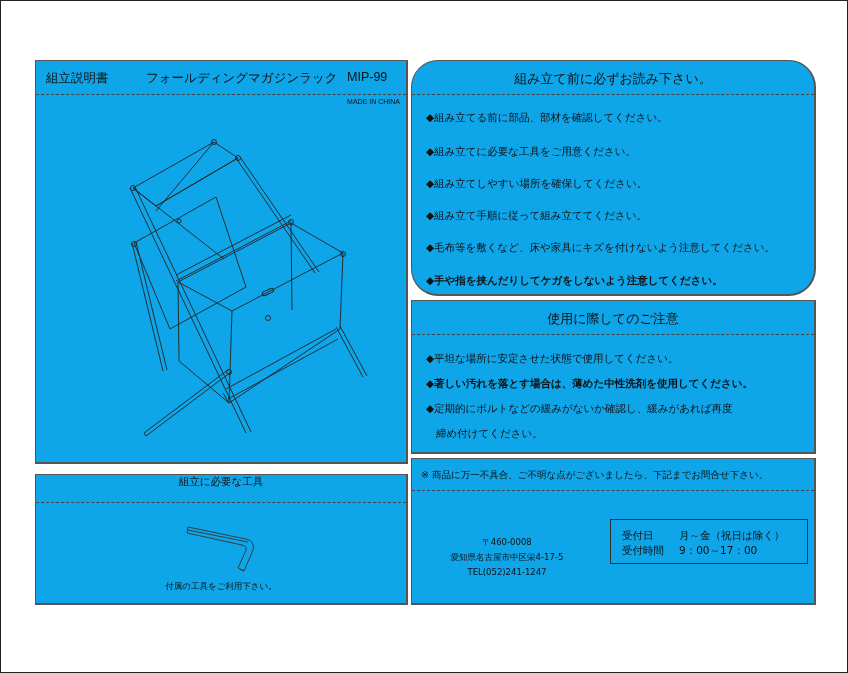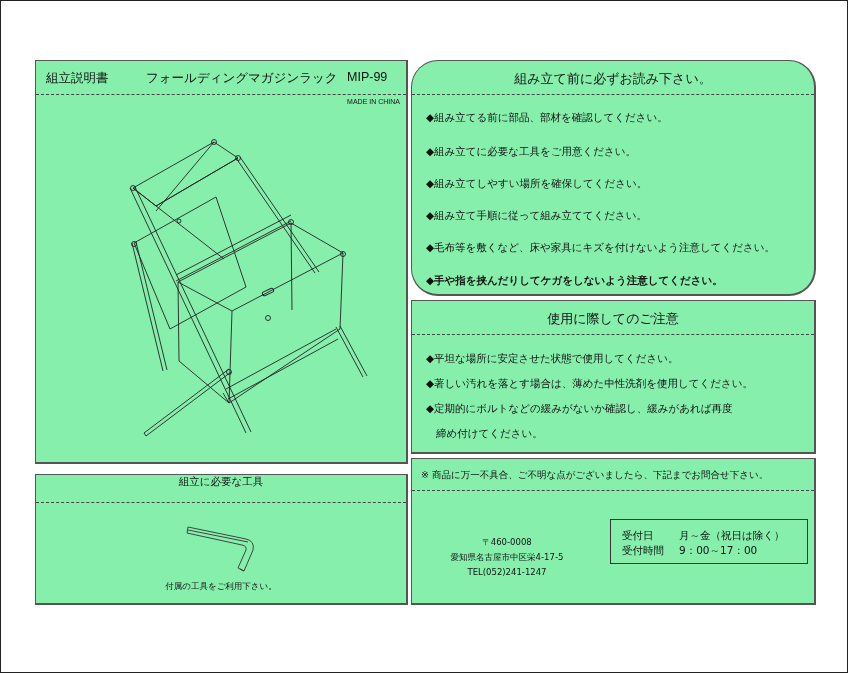--- a/index.html
+++ b/index.html
@@ -1,19 +1,19 @@
 <!DOCTYPE html>
 <html><head>
 <meta charset="utf-8">
 <style>
   html, body { margin:0; padding:0; background:#fff; }
   body { width:848px; height:673px; position:relative; overflow:hidden;
          font-family:"DejaVu Sans", "Liberation Sans", sans-serif; color:#111; }
   .page-border { position:absolute; left:0; top:0; width:846px; height:671px; border:1px solid #222; }
-  .panel { position:absolute; border:1.5px solid #555; border-right-width:2px; border-bottom-width:2px; background:#86efac; box-sizing:border-box; }
+  .panel { position:absolute; border:1.5px solid #555; border-right-width:2px; border-bottom-width:2px; background:#0ea5e9; box-sizing:border-box; }
   .panel-head { position:absolute; left:0; right:0; top:0; border-bottom:1.2px dashed #444; }
   .head-text { position:absolute; white-space:nowrap; }
   .bullet { position:absolute; left:14px; font-size:10.5px; white-space:nowrap; }
   .center { text-align:center; }
   svg { position:absolute; overflow:visible; }
 </style>
 </head>
 <body>
 
 <div class="page-border"></div>
@@ -93,21 +93,21 @@
   <div class="bullet" style="top:148px;">◆組み立て手順に従って組み立ててください。</div>
   <div class="bullet" style="top:180px;">◆毛布等を敷くなど、床や家具にキズを付けないよう注意してください。</div>
   <div class="bullet" style="top:213px;font-weight:bold;">◆手や指を挟んだりしてケガをしないよう注意してください。</div>
 </div>
 
 <div class="panel" style="left:411px; top:300px; width:405px; height:154px;">
   <div class="panel-head" style="height:33px;">
     <div class="head-text center" style="left:0; right:0; top:9px; font-size:13px;">使用に際してのご注意</div>
   </div>
   <div class="bullet" style="top:51px;">◆平坦な場所に安定させた状態で使用してください。</div>
-  <div class="bullet" style="top:76px;">◆著しい汚れを落とす場合は、薄めた中性洗剤を使用してください。</div>
+  <div class="bullet" style="top:76px;font-weight:bold;">◆著しい汚れを落とす場合は、薄めた中性洗剤を使用してください。</div>
   <div class="bullet" style="top:101px;">◆定期的にボルトなどの緩みがないか確認し、緩みがあれば再度</div>
   <div class="bullet" style="top:126px; left:24px;">締め付けてください。</div>
 </div>
 
 <div class="panel" style="left:35px; top:474px; width:373px; height:131px;">
   <div class="panel-head" style="height:27px;">
     <div class="head-text center" style="left:0; right:0; top:0; font-size:10.5px;">組立に必要な工具</div>
   </div>
   <svg width="373" height="131" style="left:0; top:0;" viewBox="0 0 373 131">
     <g fill="none" stroke="#333" stroke-width="0.9" stroke-linejoin="round">

